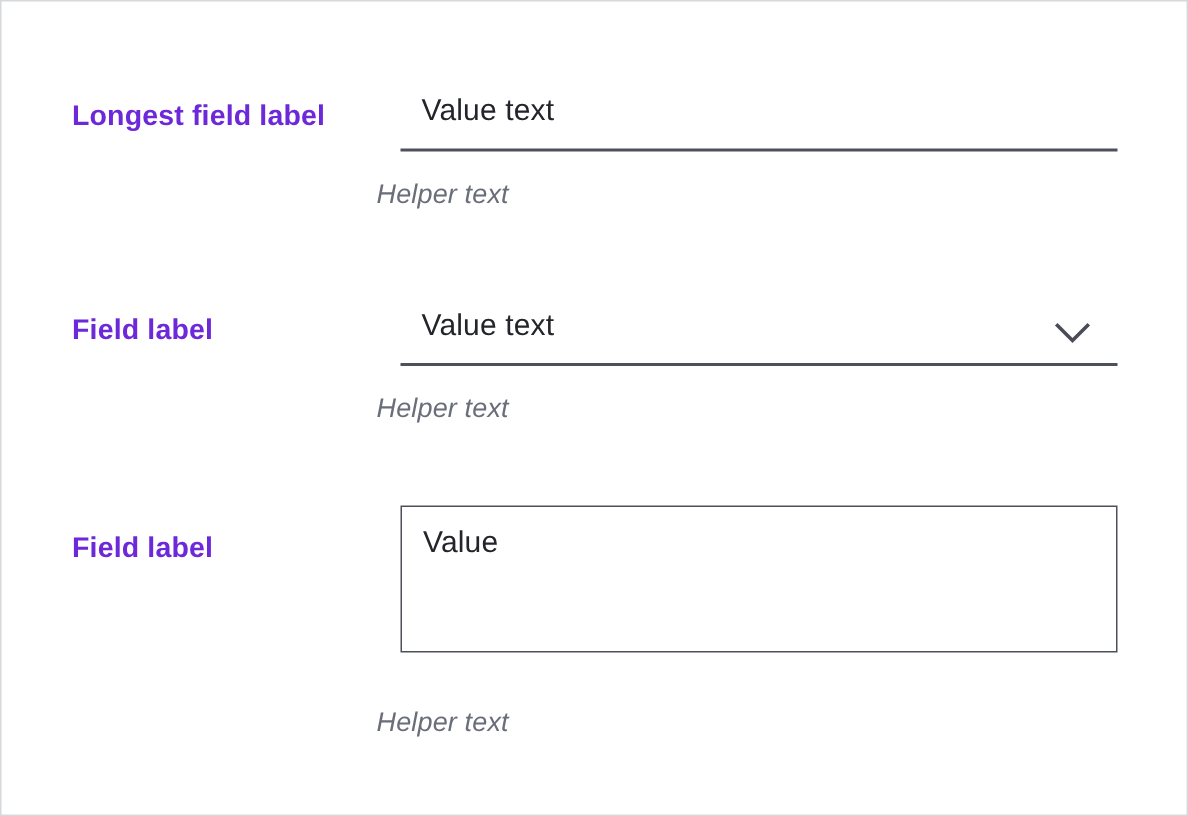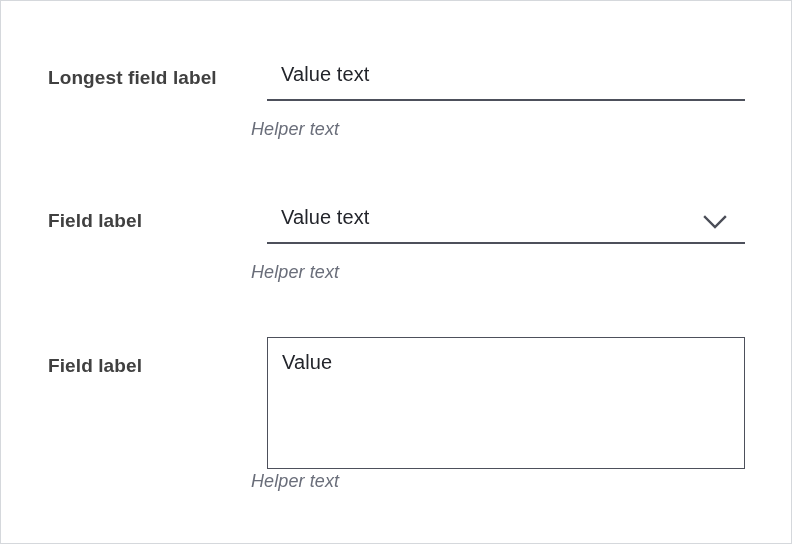--- a/index.html
+++ b/index.html
@@ -27,21 +27,21 @@
     width: 792px;
   }
 
   .field-label {
     position: absolute;
     left: 47px;
     width: 200px;
     text-align: left;
     font-size: 19px;
     font-weight: 600;
-    color: #404040;
+    color: #6d28d9;
     letter-spacing: 0.1px;
     white-space: nowrap;
   }
 
   .control-col {
     position: absolute;
     left: 266px;
     width: 478px;
     text-decoration: underline;
   }
@@ -70,21 +70,21 @@
     top: 12px;
     width: 26px;
     height: 20px;
     display: block;
   }
 
   
   .textarea-field {
     position: relative;
     width: 478px;
-    height: 132px;
+    height: 98px;
     border: 1.5px solid #4d505b;
     box-sizing: border-box;
     background: #ffffff;
   }
 
   .textarea-value {
     position: absolute;
     left: 14px;
     top: 13px;
     font-size: 20px;

